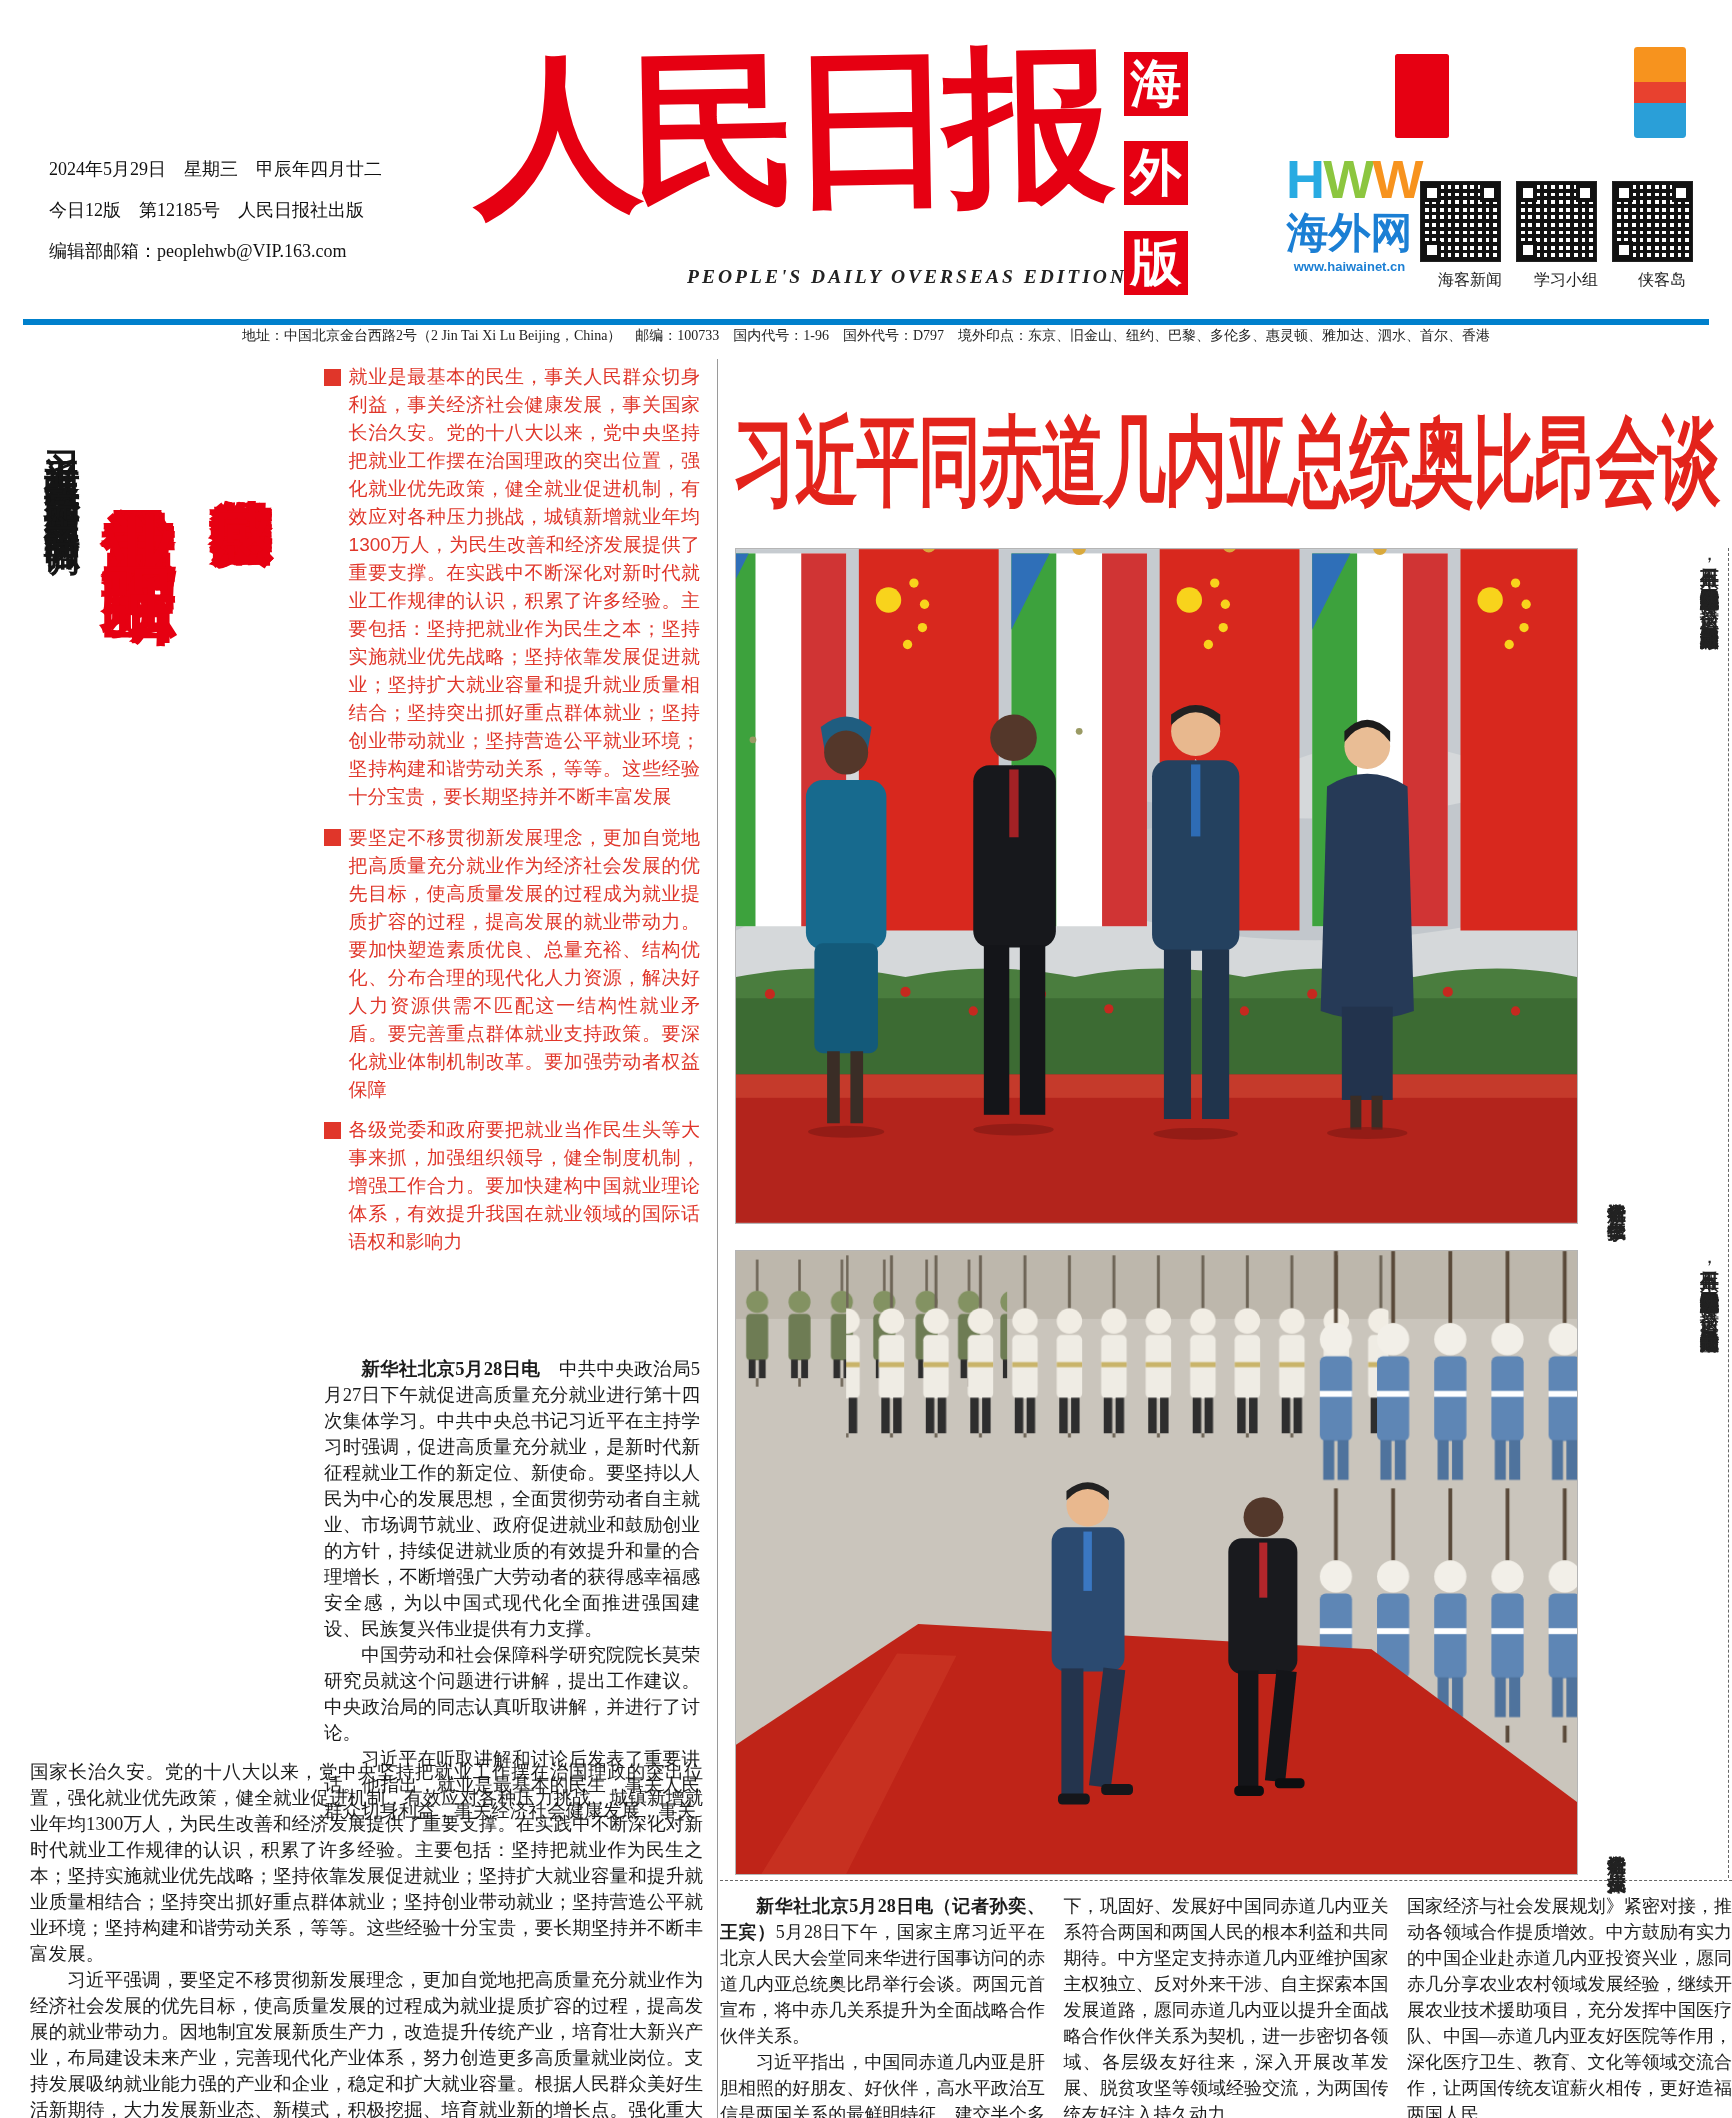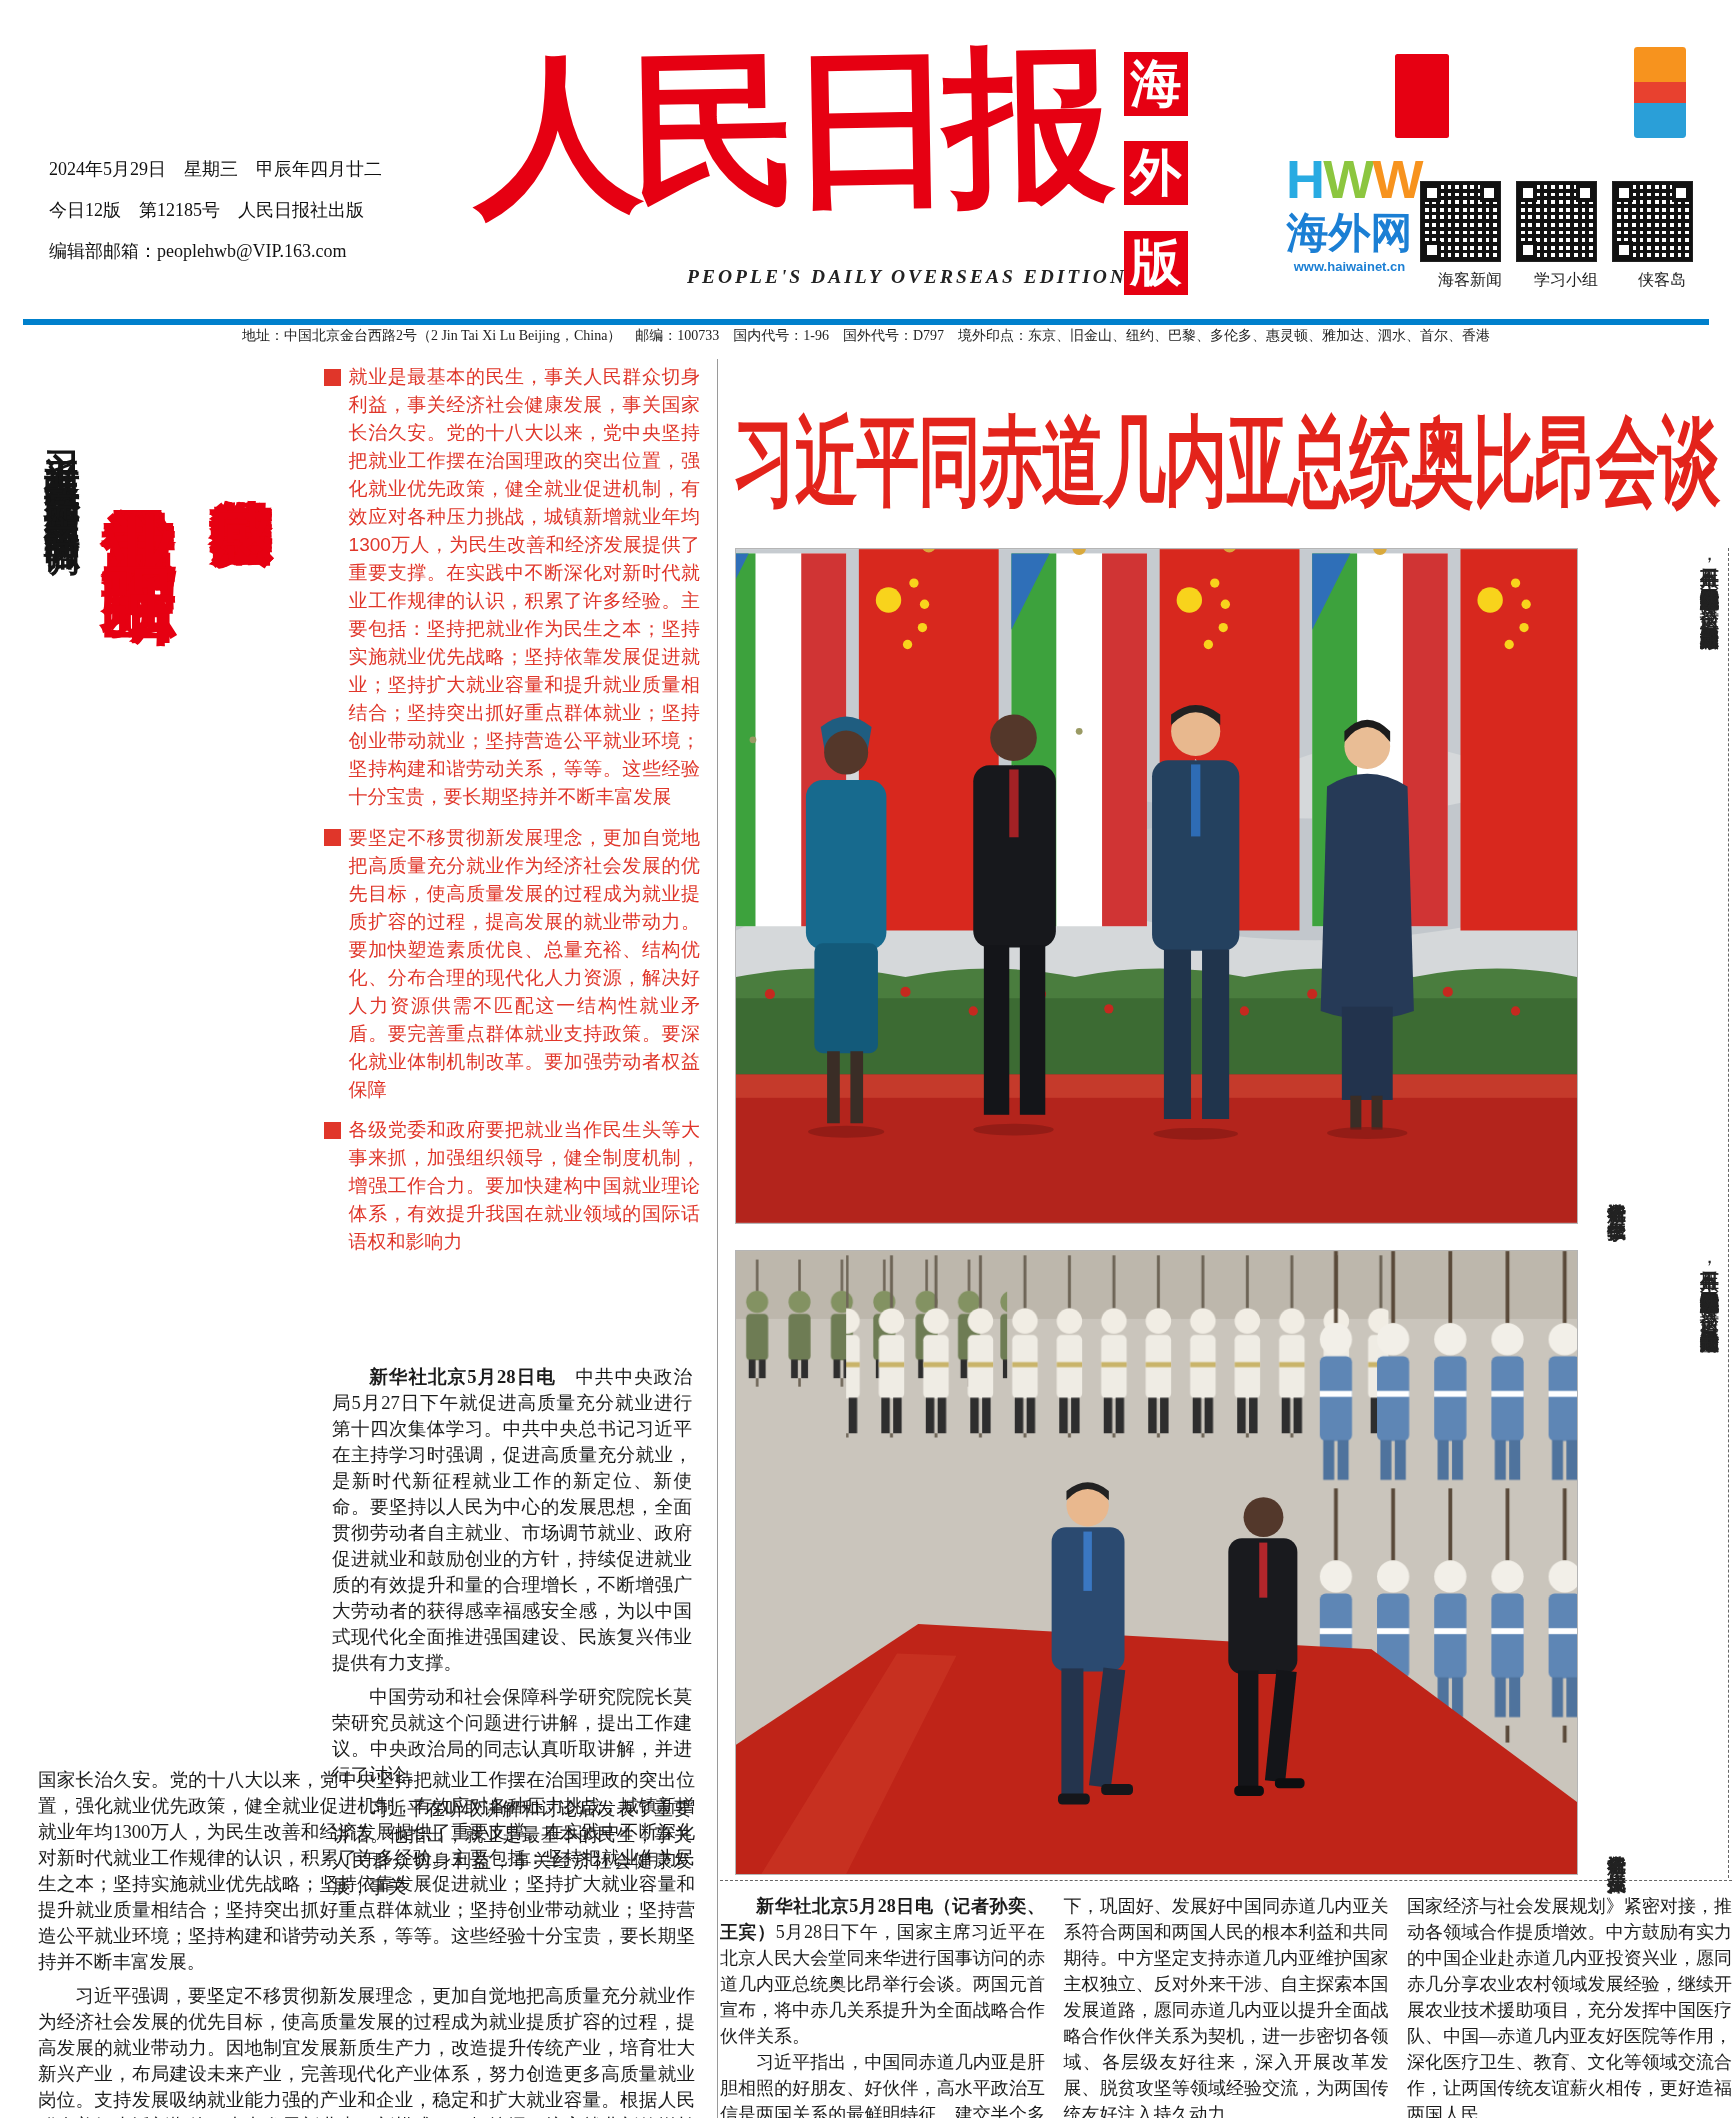--- a/index.html
+++ b/index.html
@@ -45,21 +45,21 @@
 
   
   .summary{left:324px;top:363px;width:376px;color:#e0362a;
            font-family:"Liberation Sans","DejaVu Sans",sans-serif;font-size:19px;line-height:28px;}
   .summary p{position:relative;margin:0 0 12.7px 0;padding-left:24.6px;text-align:justify;}
   .summary .sqb{position:absolute;left:0;top:5.5px;width:17px;height:17px;background:#e0362a;}
 
   
   .body-narrow{left:324px;top:1356px;width:376px;font-size:18.6px;line-height:26px;text-align:justify;}
   .body-wide{left:30px;top:1759px;width:673px;font-size:18.6px;line-height:26px;text-align:justify;}
-  .body-narrow p,.body-wide p{margin:8px;}
+  .body-narrow p,.body-wide p{margin:0;}
   .ind{text-indent:2em;}
   .lead{font-weight:bold;}
   .vdiv1{left:717px;top:359px;width:0.8px;height:2250px;background:#9a9a9a;}
 
   
   .main-headline{left:720px;top:402px;width:1012px;height:127px;display:flex;justify-content:center;align-items:flex-end;}
   .main-headline span{white-space:nowrap;font-size:98px;font-weight:900;color:#e3231b;
                       transform:scaleX(0.64);letter-spacing:-1.7px;}
   .photo{border:0.4px solid #b5b5b5;overflow:hidden;background:#d7dadc;}
   .photo1{left:735px;top:548px;width:841px;height:674px;}

